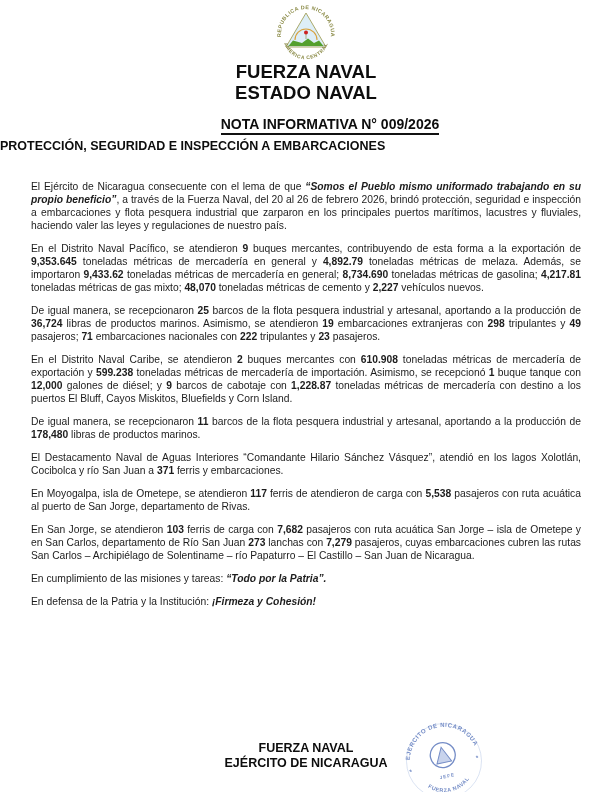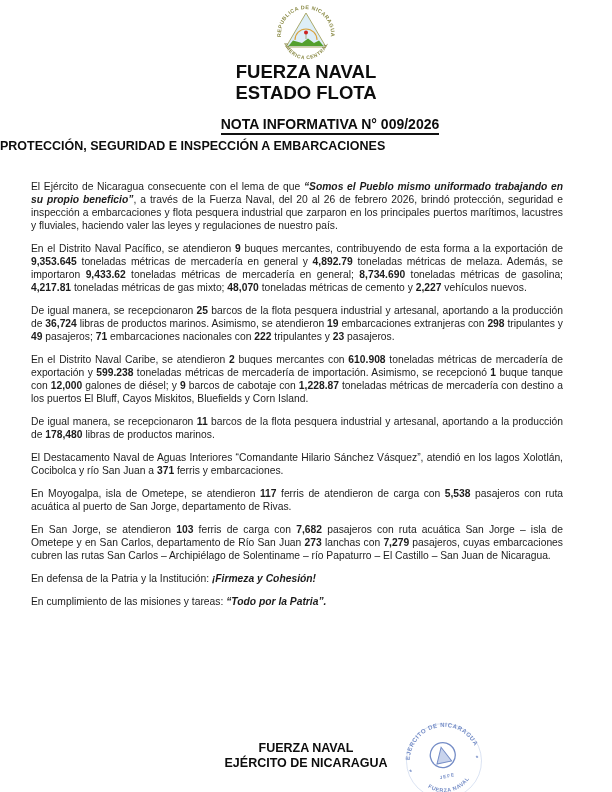--- a/index.html
+++ b/index.html
@@ -19,21 +19,21 @@
     border-bottom:2px solid #111; padding-bottom:1px;
   }
   .subject {
     position:absolute; top:139px; left:0; width:612px; text-align:left;
     font-weight:bold; font-size:12.5px; line-height:15.5px; color:#0d0d0d;
   }
   .body-text {
     position:absolute; top:180px; left:31px; width:550px;
     font-size:10.3px; line-height:13px; text-align:justify;
   }
-  .para { margin:0 18px 10px 0; }
+  .para { margin:0 0 10px 0; }
   .seg-b  { font-weight:bold; }
   .seg-bi { font-weight:bold; font-style:italic; }
   .footer {
     position:absolute; top:741px; left:0; width:612px; text-align:center;
     font-weight:bold; font-size:12.5px; line-height:15px; color:#0d0d0d;
   }
   .stamp { position:absolute; left:404px; top:721px; width:80px; height:80px;
            transform:rotate(-12deg); opacity:.9; }
   .stamp text { font-family:"Liberation Sans","DejaVu Sans",sans-serif; }
   .emblem text { font-family:"Liberation Sans","DejaVu Sans",sans-serif; }
@@ -56,42 +56,42 @@
     <text font-size="5.3" fill="#8a8a46" letter-spacing="0.5" font-weight="bold">
       <textPath href="#arcTop" startOffset="50%" text-anchor="middle">REPUBLICA DE NICARAGUA</textPath>
     </text>
     <text font-size="5" fill="#8a8a46" letter-spacing="0.6" font-weight="bold">
       <textPath href="#arcBot" startOffset="50%" text-anchor="middle">AMERICA CENTRAL</textPath>
     </text>
   </svg>
 
   <div class="org-title">
     <div>FUERZA NAVAL</div>
-    <div>ESTADO FLOTA</div>
+    <div>ESTADO NAVAL</div>
   </div>
 
   <div class="doc-number-wrap">
     <span class="doc-number">NOTA INFORMATIVA N° 009/2026</span>
   </div>
 
   <div class="subject">
     <div>PROTECCIÓN, SEGURIDAD E INSPECCIÓN A EMBARCACIONES</div>
   </div>
 
   <div class="body-text">
       <p class="para"><span>El Ejército de Nicaragua consecuente con el lema de que </span><span class="seg-bi">“Somos el Pueblo mismo uniformado trabajando en su propio beneficio”</span><span>, a través de la Fuerza Naval, del 20 al 26 de febrero 2026, brindó protección, seguridad e inspección a embarcaciones y flota pesquera industrial que zarparon en los principales puertos marítimos, lacustres y fluviales, haciendo valer las leyes y regulaciones de nuestro país.</span></p>
       <p class="para"><span>En el Distrito Naval Pacífico, se atendieron </span><span class="seg-b">9</span><span> buques mercantes, contribuyendo de esta forma a la exportación de </span><span class="seg-b">9,353.645</span><span> toneladas métricas de mercadería en general y </span><span class="seg-b">4,892.79</span><span> toneladas métricas de melaza. Además, se importaron </span><span class="seg-b">9,433.62</span><span> toneladas métricas de mercadería en general; </span><span class="seg-b">8,734.690</span><span> toneladas métricas de gasolina; </span><span class="seg-b">4,217.81</span><span> toneladas métricas de gas mixto; </span><span class="seg-b">48,070</span><span> toneladas métricas de cemento y </span><span class="seg-b">2,227</span><span> vehículos nuevos.</span></p>
       <p class="para"><span>De igual manera, se recepcionaron </span><span class="seg-b">25</span><span> barcos de la flota pesquera industrial y artesanal, aportando a la producción de </span><span class="seg-b">36,724</span><span> libras de productos marinos. Asimismo, se atendieron </span><span class="seg-b">19</span><span> embarcaciones extranjeras con </span><span class="seg-b">298</span><span> tripulantes y </span><span class="seg-b">49</span><span> pasajeros; </span><span class="seg-b">71</span><span> embarcaciones nacionales con </span><span class="seg-b">222</span><span> tripulantes y </span><span class="seg-b">23</span><span> pasajeros.</span></p>
       <p class="para"><span>En el Distrito Naval Caribe, se atendieron </span><span class="seg-b">2</span><span> buques mercantes con </span><span class="seg-b">610.908</span><span> toneladas métricas de mercadería de exportación y </span><span class="seg-b">599.238</span><span> toneladas métricas de mercadería de importación. Asimismo, se recepcionó </span><span class="seg-b">1</span><span> buque tanque con </span><span class="seg-b">12,000</span><span> galones de diésel; y </span><span class="seg-b">9</span><span> barcos de cabotaje con </span><span class="seg-b">1,228.87</span><span> toneladas métricas de mercadería con destino a los puertos El Bluff, Cayos Miskitos, Bluefields y Corn Island.</span></p>
       <p class="para"><span>De igual manera, se recepcionaron </span><span class="seg-b">11</span><span> barcos de la flota pesquera industrial y artesanal, aportando a la producción de </span><span class="seg-b">178,480</span><span> libras de productos marinos.</span></p>
       <p class="para"><span>El Destacamento Naval de Aguas Interiores “Comandante Hilario Sánchez Vásquez”, atendió en los lagos Xolotlán, Cocibolca y río San Juan a </span><span class="seg-b">371</span><span> ferris y embarcaciones.</span></p>
       <p class="para"><span>En Moyogalpa, isla de Ometepe, se atendieron </span><span class="seg-b">117</span><span> ferris de atendieron de carga con </span><span class="seg-b">5,538</span><span> pasajeros con ruta acuática al puerto de San Jorge, departamento de Rivas.</span></p>
       <p class="para"><span>En San Jorge, se atendieron </span><span class="seg-b">103</span><span> ferris de carga con </span><span class="seg-b">7,682</span><span> pasajeros con ruta acuática San Jorge – isla de Ometepe y en San Carlos, departamento de Río San Juan </span><span class="seg-b">273</span><span> lanchas con </span><span class="seg-b">7,279</span><span> pasajeros, cuyas embarcaciones cubren las rutas San Carlos – Archipiélago de Solentiname – río Papaturro – El Castillo – San Juan de Nicaragua.</span></p>
+      <p class="para"><span>En cumplimiento de las misiones y tareas: </span><span class="seg-bi">“Todo por la Patria”.</span></p>
       <p class="para"><span>En defensa de la Patria y la Institución: </span><span class="seg-bi">¡Firmeza y Cohesión!</span></p>
-      <p class="para"><span>En cumplimiento de las misiones y tareas: </span><span class="seg-bi">“Todo por la Patria”.</span></p>
     </div>
 
   <div class="footer">
     <div>FUERZA NAVAL</div>
     <div>EJÉRCITO DE NICARAGUA</div>
   </div>
 
   <svg class="stamp" viewBox="0 0 80 80">
     <defs>
       <path id="stampTop" d="M 7 48 A 34 34 0 1 1 73 48" fill="none"></path>

